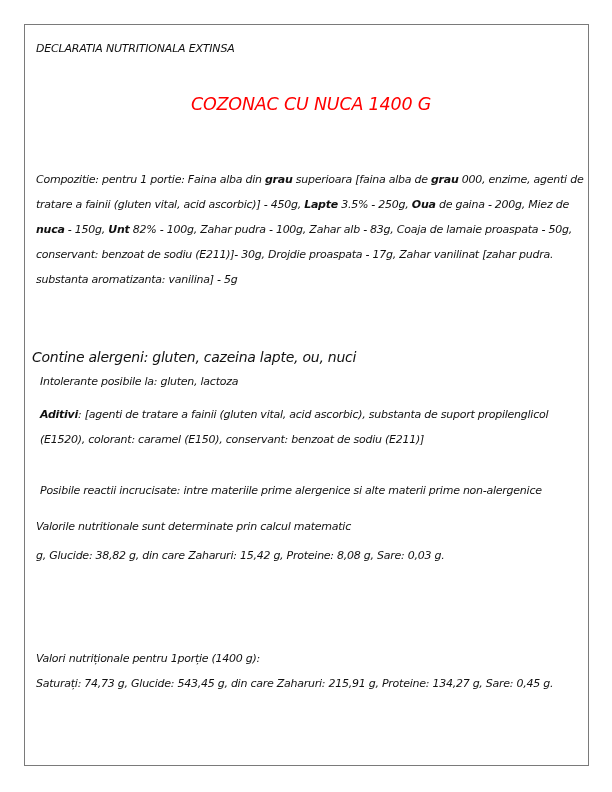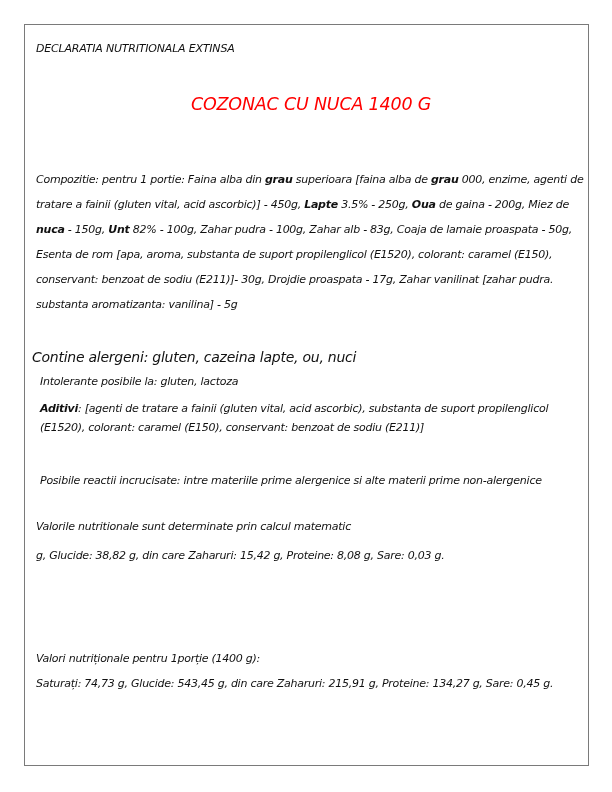--- a/index.html
+++ b/index.html
@@ -13,39 +13,38 @@
                    color: #ff0000; padding-left: 10px; box-sizing: border-box; letter-spacing: -0.2px; }
   .para { position: absolute; left: 36px; width: 548px; font-style: italic; font-size: 11px;
           letter-spacing: -0.25px; }
   .para .line { display: block; white-space: nowrap; height: 25px; line-height: 25px; }
   .composition { top: 167px; }
   .b { font-weight: bold; }
   .allergens { left: 32px; top: 349px; font-size: 14px; font-weight: normal; letter-spacing: -0.25px; }
   .intol { left: 40px; top: 375px; font-size: 11px; letter-spacing: -0.25px; text-align: center; }
   .aditivi { position: absolute; left: 40px; top: 399px; font-style: italic; font-size: 11px;
              letter-spacing: -0.25px; }
-  .aditivi .line { display: block; white-space: nowrap; height: 19px; line-height: 19px; }
-  .cross { left: 40px; top: 474px; font-size: 11px; letter-spacing: -0.25px; }
+  .aditivi .line { display: block; white-space: nowrap; height: 19px; line-height: 19px; margin-top: 6px; }
+  .cross { left: 40px; top: 484px; font-size: 11px; letter-spacing: -0.25px; }
   .calc { left: 36px; top: 520px; font-size: 11px; letter-spacing: -0.25px; }
   .nut100 { top: 543px; }
   .nutport { top: 646px; }
 </style>
 </head>
 <body>
 
 <div class="page-frame"></div>
 
 <div class="abs doc-heading">DECLARATIA NUTRITIONALA EXTINSA</div>
 <div class="abs product-title" style="color: rgb(255, 0, 0);">COZONAC CU NUCA 1400  G</div>
 
 <div class="para composition" id="composition">
     <span class="line"><span>Compozitie: pentru 1 portie: Faina alba din </span><span class="b">grau</span><span> superioara [faina alba de </span><span class="b">grau</span><span> 000, enzime, agenti de</span></span>
     <span class="line"><span>tratare a fainii (gluten vital, acid ascorbic)] - 450g, </span><span class="b">Lapte</span><span> 3.5% - 250g, </span><span class="b">Oua</span><span> de gaina - 200g, Miez de</span></span>
     <span class="line"><span class="b">nuca</span><span> - 150g, </span><span class="b">Unt</span><span> 82% - 100g, Zahar pudra - 100g, Zahar alb - 83g, Coaja de lamaie proaspata - 50g,</span></span>
-    <span class="line"><span>Esenta de rom  [apa, aroma, substanta de suport propilenglicol (E1520), colorant: caramel (E150),</span></span>
     <span class="line"><span>conservant: benzoat de sodiu (E211)]- 30g, Drojdie proaspata - 17g, Zahar vanilinat [zahar pudra.</span></span>
     <span class="line"><span>substanta aromatizanta: vanilina] - 5g</span></span>
   </div>
 
 <div class="abs allergens">Contine alergeni: gluten, cazeina lapte, ou, nuci</div>
 <div class="abs intol">Intolerante posibile la: gluten, lactoza</div>
 <div class="aditivi">
   <span class="line"><span class="b">Aditivi</span><span>: [agenti de tratare a fainii (gluten vital, acid ascorbic), substanta de suport propilenglicol</span></span>
   <span class="line">(E1520), colorant: caramel (E150), conservant: benzoat de sodiu (E211)]</span>
 </div>

